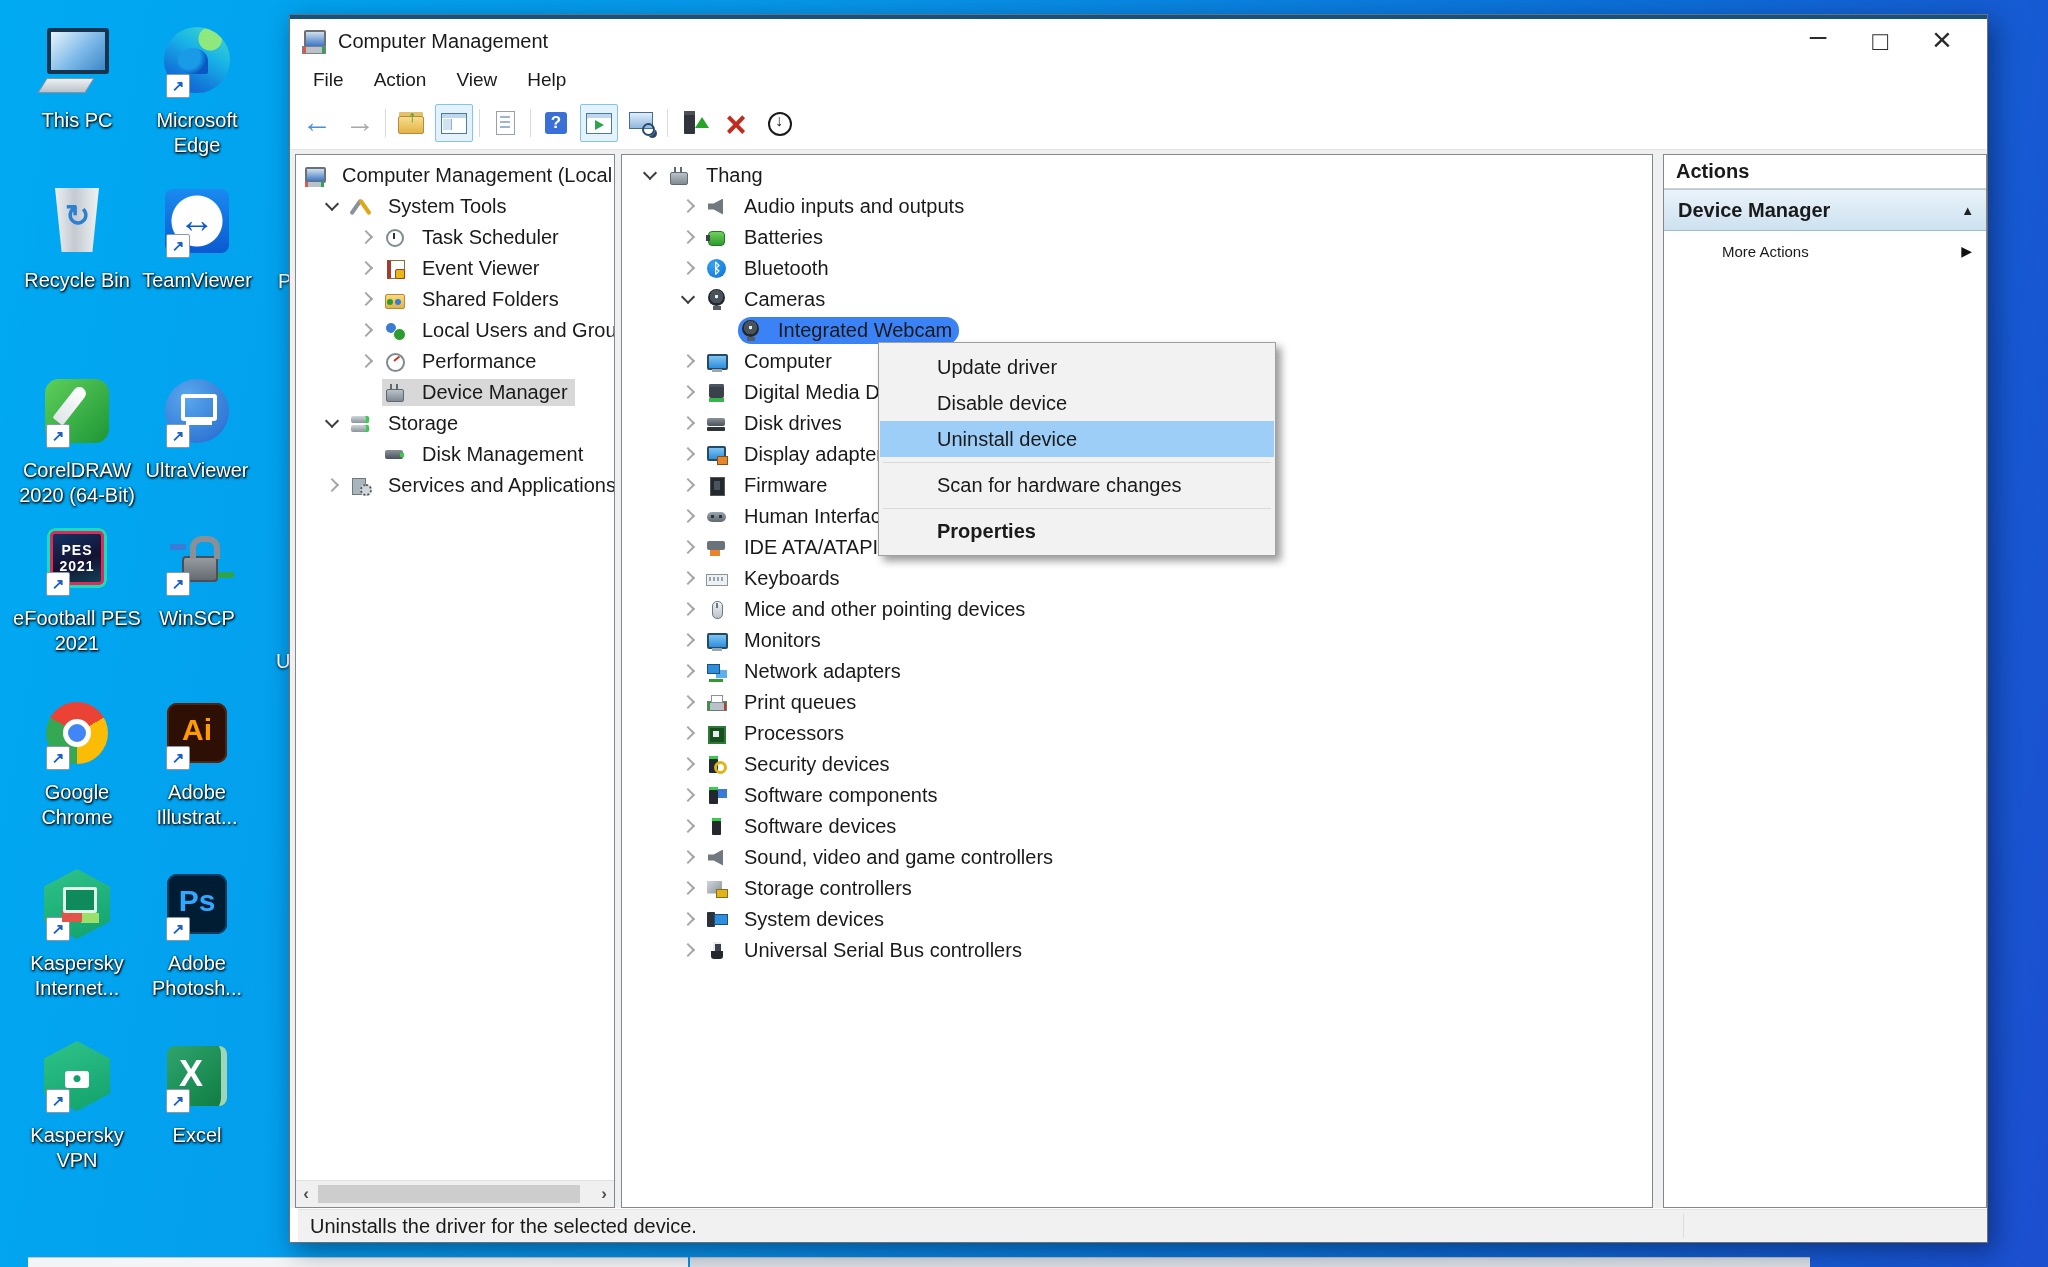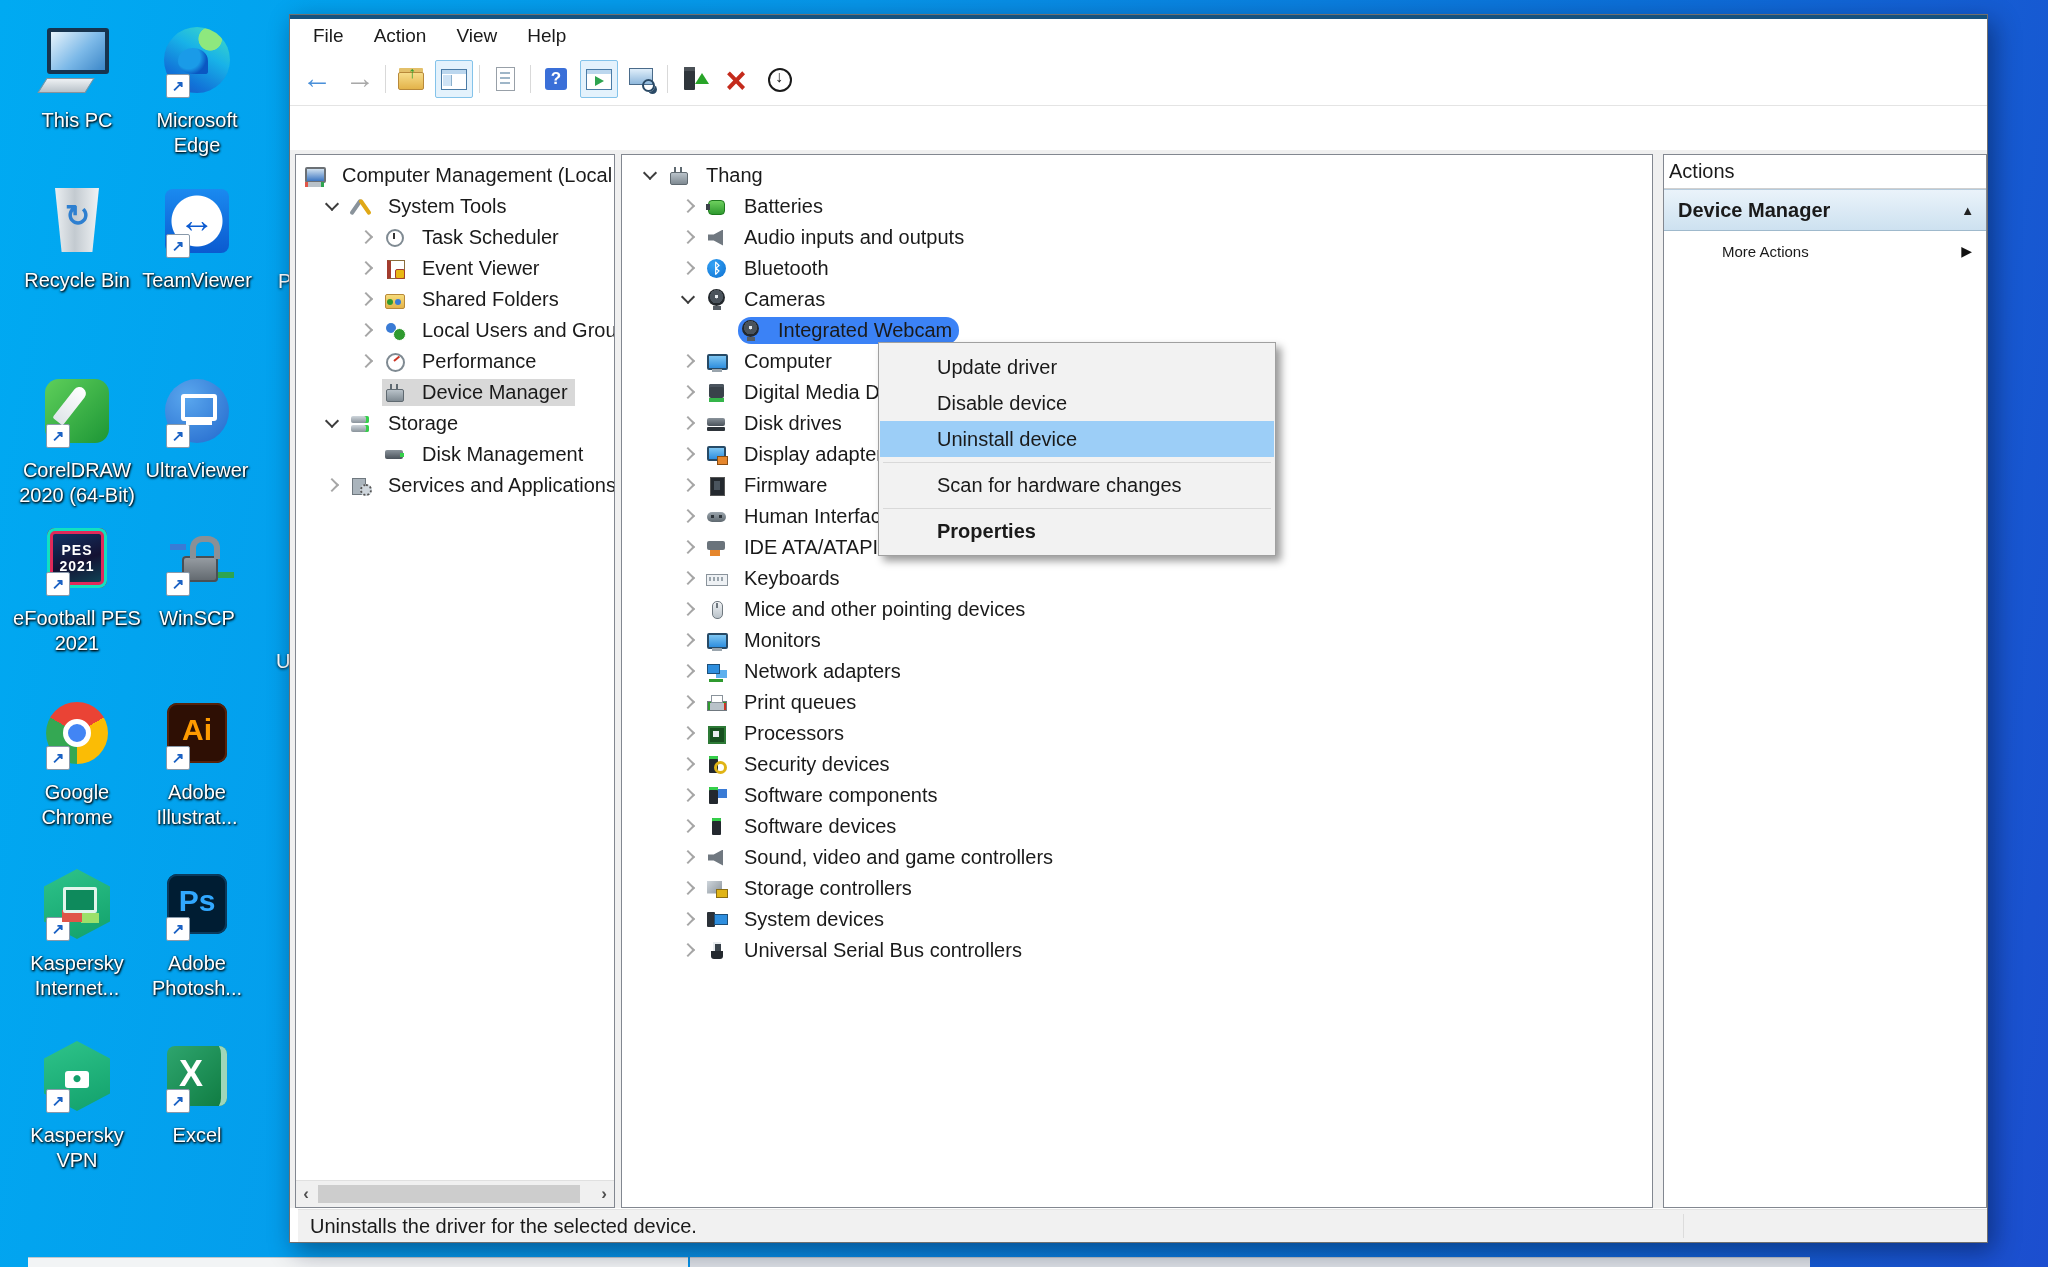--- a/index.html
+++ b/index.html
@@ -240,21 +240,21 @@
   .ti[data-icon="system-devices"]::before{left:1px;top:3px;width:8px;height:15px;background:#2b3138;border-radius:1px;}
   .ti[data-icon="system-devices"]::after{right:0;top:5px;width:12px;height:9px;background:#2e8ede;border:1px solid #1c4f7a;}
   .ti[data-icon="usb"]::before{left:7px;top:2px;width:8px;height:9px;background:#39424a;box-shadow:inset 2px 2px 0 #e9ecef;}
   .ti[data-icon="usb"]::after{left:5px;top:11px;width:12px;height:8px;background:#23282e;border-radius:0 0 3px 3px;}
   
   .hscroll{position:absolute;left:0;right:0;bottom:0;height:26px;background:#f0f0f0;border-top:1px solid #e0e0e0;
     display:flex;align-items:center;}
   .harrow{width:20px;height:26px;display:flex;align-items:center;justify-content:center;color:#505050;font-size:17px;font-weight:700;}
   .hthumb{flex:1;height:18px;background:#cdcdcd;margin:0 14px 0 2px;}
   
-  .acthead{height:33px;line-height:33px;font-size:20px;font-weight:400;color:#1a1a1a;padding-left:5px;border-bottom:1px solid #d0d0d0;}
+  .acthead{height:33px;line-height:33px;font-size:20px;font-weight:700;color:#1a1a1a;padding-left:12px;border-bottom:1px solid #d0d0d0;}
   .actgroup{height:40px;display:flex;align-items:center;background:linear-gradient(#eaf3fa,#cde1f0);
     border-top:1px solid #b5cadb;border-bottom:1px solid #9fb9cc;padding:0 12px 0 14px;}
   .actgroup .t{font-size:20px;font-weight:600;color:#1a1a1a;}
   .actgroup .a{margin-left:auto;font-size:13px;color:#222;}
   .actmore{height:40px;display:flex;align-items:center;padding:0 14px 0 58px;}
   .actmore .t{font-size:15px;color:#1a1a1a;}
   .actmore .a{margin-left:auto;font-size:14px;color:#111;}
   
   .statusbar{position:absolute;left:8px;right:0;bottom:0;height:32px;background:#f1f1f1;border-top:1px solid #e3e3e3;
     display:flex;align-items:center;}
@@ -376,20 +376,30 @@
   <div class="frag">P</div>
       <div class="frag">U</div>
     </div>
 
   <div class="sliver" style="left:28px;width:660px;background:#f2f4f5;border-top:1px solid #c2c8cd;"></div>
   <div class="sliver" style="left:690px;width:1120px;background:#dde1e6;border-top:1px solid #bfc4ca;"></div>
 
   <div class="win">
     <div class="accent"></div>
 
+    <div class="titlebar">
+      <span class="wico"></span>
+      <span class="wtitle">Computer Management</span>
+      <span class="ctls">
+
+      <span class="ctl" data-icon="minimize"></span>
+          <span class="ctl" data-icon="maximize"></span>
+          <span class="ctl" data-icon="close"></span>
+        </span>
+    </div>
 
     <div class="menubar">
 
     <span class="mitem">File</span>
         <span class="mitem">Action</span>
         <span class="mitem">View</span>
         <span class="mitem">Help</span>
       </div>
 
     <div class="toolbar">
@@ -537,29 +547,29 @@
         <div class="trow" data-depth="0" data-c="exp">
               <span class="chev"></span>
               <span class="selwrap">
                 <span class="ti" data-icon="device-manager"></span>
                 <span class="lbl">Thang</span>
               </span>
             </div>
             <div class="trow" data-depth="1" data-c="col">
               <span class="chev"></span>
               <span class="selwrap">
+                <span class="ti" data-icon="audio"></span>
+                <span class="lbl">Audio inputs and outputs</span>
+              </span>
+            </div>
+            <div class="trow" data-depth="1" data-c="col">
+              <span class="chev"></span>
+              <span class="selwrap">
                 <span class="ti" data-icon="battery"></span>
                 <span class="lbl">Batteries</span>
-              </span>
-            </div>
-            <div class="trow" data-depth="1" data-c="col">
-              <span class="chev"></span>
-              <span class="selwrap">
-                <span class="ti" data-icon="audio"></span>
-                <span class="lbl">Audio inputs and outputs</span>
               </span>
             </div>
             <div class="trow" data-depth="1" data-c="col">
               <span class="chev"></span>
               <span class="selwrap">
                 <span class="ti" data-icon="bluetooth"></span>
                 <span class="lbl">Bluetooth</span>
               </span>
             </div>
             <div class="trow" data-depth="1" data-c="exp">

